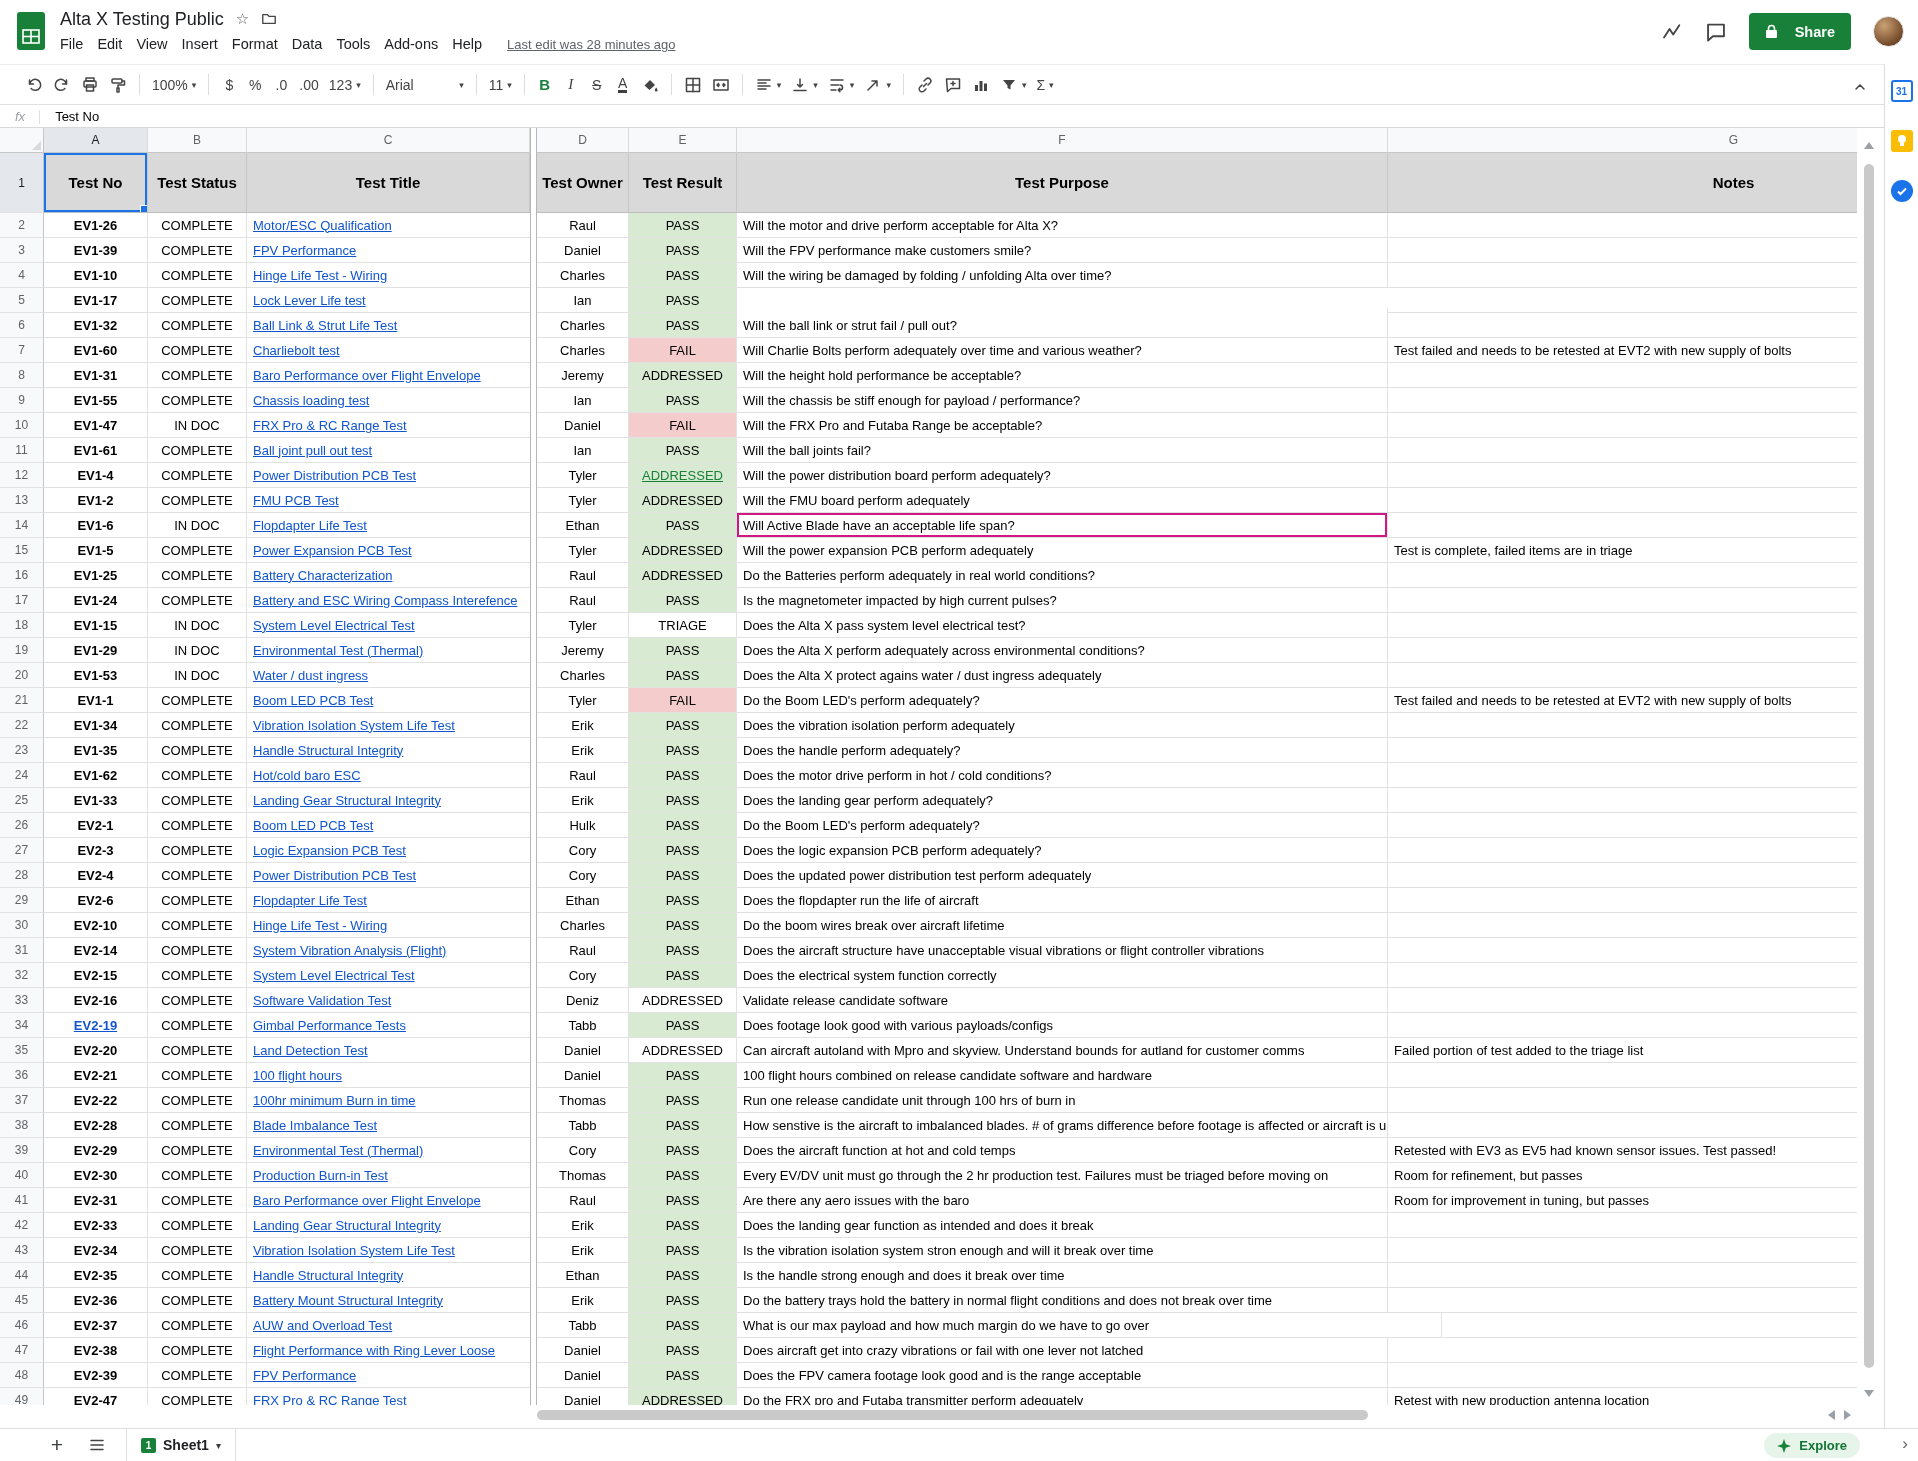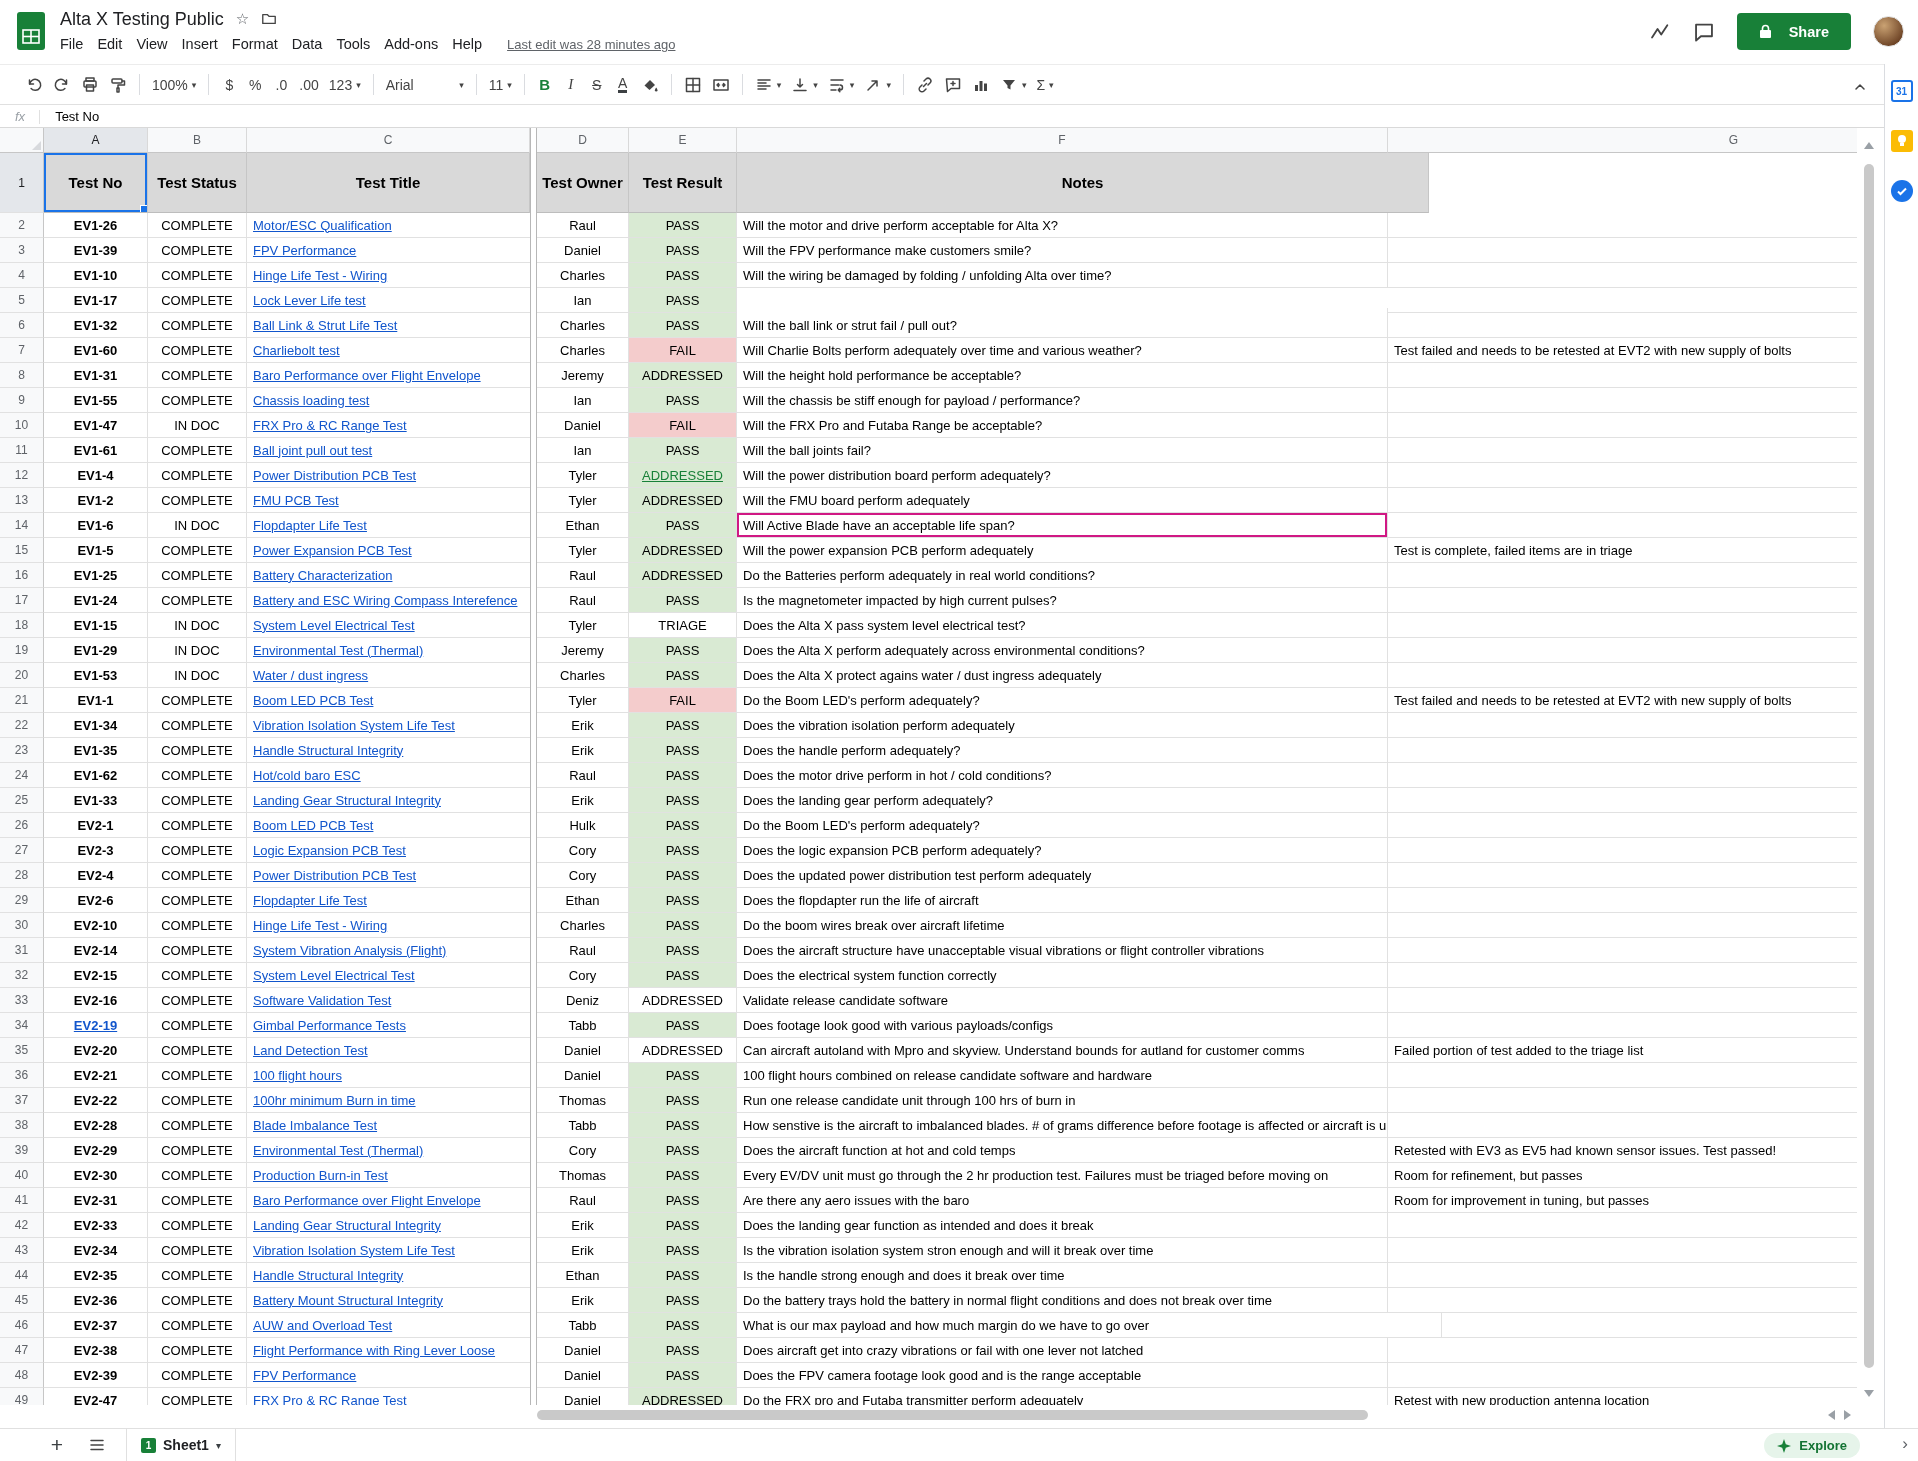--- a/index.html
+++ b/index.html
@@ -11,21 +11,21 @@
   
   #topbar { position:absolute; top:0; left:0; width:1918px; height:64px; background:#fff; }
   #logo { position:absolute; left:16px; top:11px; }
   .title-row { position:absolute; left:60px; top:6px; display:flex; align-items:center; gap:12px; height:26px; }
   .doc-title { font-size:18px; color:#202124; }
   .small-ic { color:#5f6368; font-size:15px; }
   .menu-bar { position:absolute; left:53px; top:31px; display:flex; align-items:center; height:26px; }
   .menu-item { font-size:14.5px; color:#202124; padding:3px 7px; border-radius:3px; cursor:default; }
   .last-edit { font-size:13px; color:#5f6368; text-decoration:underline; margin-left:18px; }
   .top-right { position:absolute; right:14px; top:13px; display:flex; align-items:center; gap:22px; }
-  .share-btn { background:#188038; color:#fff; height:37px; border-radius:4px; display:flex; gap:17px; padding:0 22px; font-size:14.5px; font-weight:bold; align-items:center; }
+  .share-btn { background:#188038; color:#fff; height:37px; border-radius:4px; display:flex; gap:17px; padding:0 16px; font-size:14.5px; font-weight:bold; align-items:center; }
   .avatar { width:31px; height:31px; border-radius:50%; background:radial-gradient(circle at 35% 30%, #caa273, #6e4426 75%); border:1px solid #e0e0e0; }
 
   
   #toolbar { position:absolute; top:64px; left:0; width:1918px; height:41px; border-top:1px solid #ececec; border-bottom:1px solid #e0e0e0; display:flex; align-items:center; padding-left:20px; }
   .tbtn { min-width:26px; height:27px; display:flex; align-items:center; justify-content:center; color:#444; font-size:14px; border-radius:3px; padding:0 5px; }
   .tsep { width:1px; height:21px; background:#dadce0; margin:0 7px; flex:none; }
   .caret { font-size:9px; color:#444; margin-left:4px; }
   .glyph { font-size:14px; color:#444; }
   .b-bold { font-weight:bold; color:#188038; font-size:15px; }
   .b-italic { font-style:italic; font-family:"Liberation Serif",serif; font-size:15px; }
@@ -306,20 +306,21 @@
     </div>
   <div>
       <div class="g-row hdr-row">
         <div class="row-num sel">1</div>
         <div class="cell hdr-cell selA" style="width: 104px;">Test No</div>
         <div class="cell hdr-cell" style="width: 99px;">Test Status</div>
         <div class="cell hdr-cell col-c-cell" style="width: 283px;">Test Title</div>
         <div class="gap-v"></div>
         <div class="cell hdr-cell" style="width: 92px;">Test Owner</div>
         <div class="cell hdr-cell" style="width: 108px;">Test Result</div>
+        <div class="cell hdr-cell" style="width: 651px;">Test Purpose</div>
         <div class="cell hdr-cell" style="width: 692px;">Notes</div>
       </div>
       <div class="g-row">
         <div class="row-num">2</div>
         <div class="cell center bold" style="width: 104px;">EV1-26</div>
         <div class="cell center" style="width: 99px;">COMPLETE</div>
         <div class="cell left linktext col-c-cell" style="width: 283px;">Motor/ESC Qualification</div>
         <div class="gap-v"></div>
         <div class="cell center" style="width: 92px;">Raul</div>
         <div class="cell center res-green" style="width: 108px;">PASS</div>

